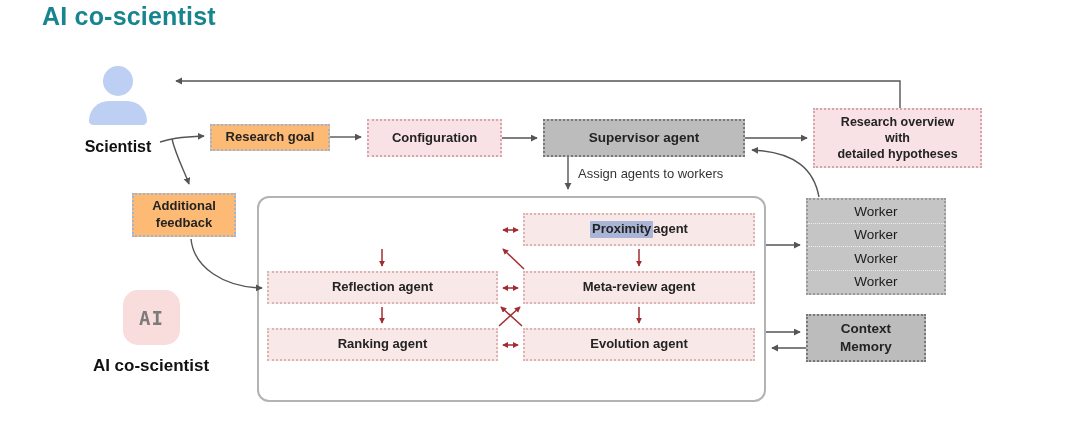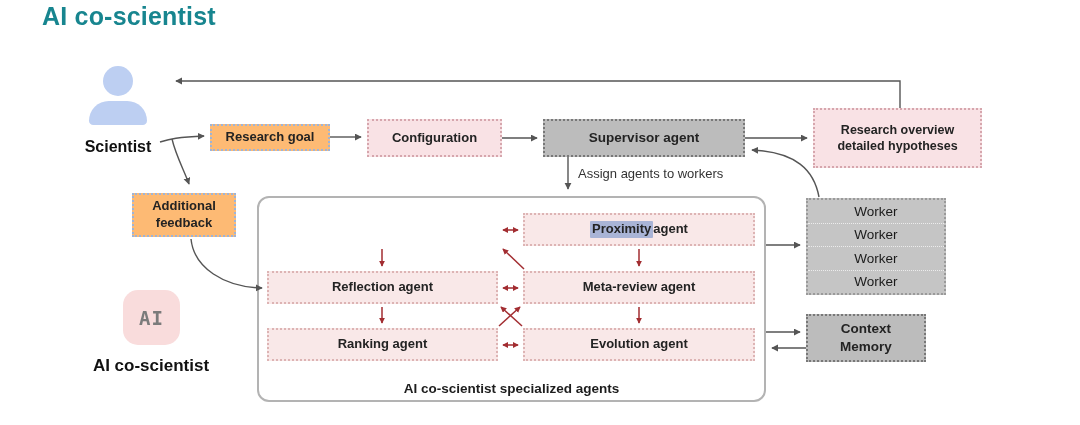--- a/index.html
+++ b/index.html
@@ -60,20 +60,21 @@
 
   <div class="abs node blue" style="left:210px;top:124px;width:120px;height:27px;">Research goal</div>
 
   <div class="abs node pink" style="left:367px;top:119px;width:135px;height:38px;">Configuration</div>
 
   <div class="abs node gray" style="left:543px;top:119px;width:202px;height:38px;font-size:13.5px;">Supervisor agent</div>
 
   <div class="abs node pink multiline" style="left:813px;top:108px;width:169px;height:60px;font-size:12.5px;">
     <div>
       <span>Research overview</span>
+      <span>with</span>
       <span>detailed hypotheses</span>
     </div>
   </div>
 
   <div class="abs assign">Assign agents to workers</div>
 
   <div class="abs node blue multiline" style="left:132px;top:193px;width:104px;height:44px;">
     <div>
       <span>Additional</span>
       <span>feedback</span>
@@ -89,21 +90,20 @@
   </div>
 
   <div class="abs node agent" style="left:267px;top:271px;width:231px;height:33px;">Reflection agent</div>
 
   <div class="abs node agent" style="left:523px;top:271px;width:232px;height:33px;">Meta-review agent</div>
 
   <div class="abs node agent" style="left:267px;top:328px;width:231px;height:33px;">Ranking agent</div>
 
   <div class="abs node agent" style="left:523px;top:328px;width:232px;height:33px;">Evolution agent</div>
 
-  <div class="abs container-label">AI co-scientist specialized agents</div>
 
   <div class="abs workers">
     <div class="worker-row">Worker</div>
     <div class="worker-row">Worker</div>
     <div class="worker-row">Worker</div>
     <div class="worker-row">Worker</div>
   </div>
 
   <div class="abs node gray multiline" style="left:806px;top:314px;width:120px;height:48px;font-size:13.5px;">
     <div>

